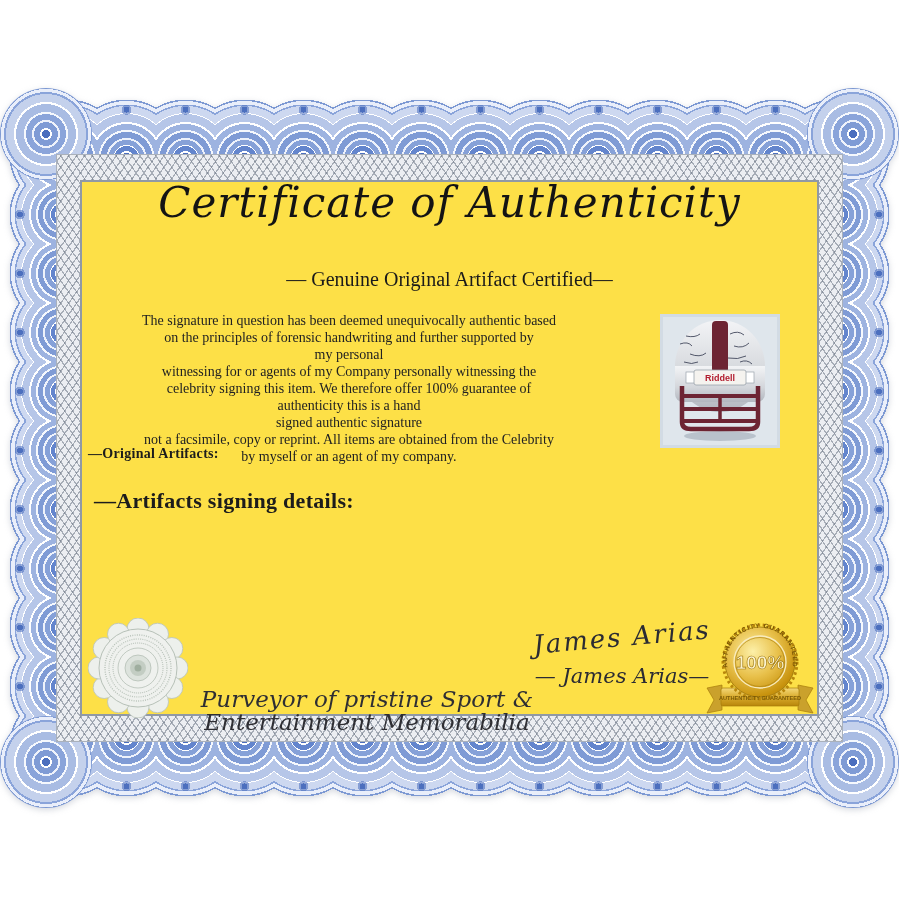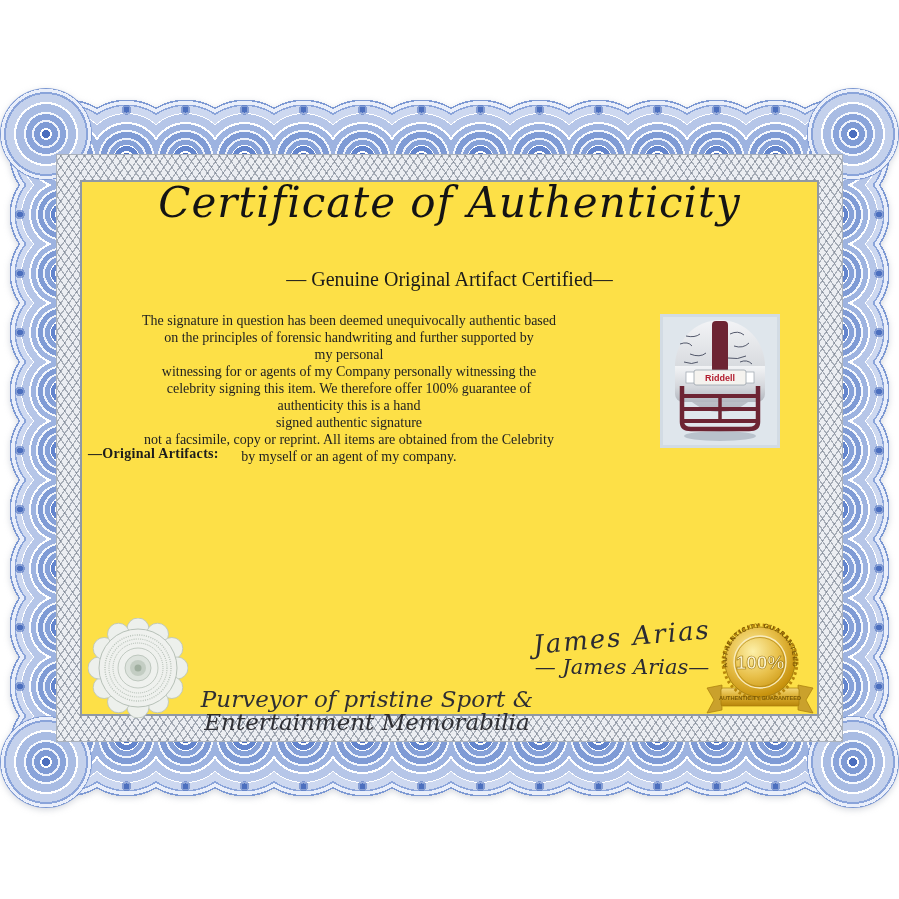--- a/index.html
+++ b/index.html
@@ -61,21 +61,21 @@
   .embossed-seal{position:absolute;left:6px;top:436px;width:100px;height:100px;}
 
   .company-block{position:absolute;left:45px;top:478px;width:480px;text-align:center;
     font-family:"DejaVu Serif",serif;font-style:italic;color:#2e2e33;}
   .company-name{font-size:21px;line-height:24px;}
   .company-tagline{font-size:23px;line-height:23px;margin-top:28px;}
 
   .sign-block{position:absolute;left:425px;top:440px;width:230px;text-align:center;
     font-family:"DejaVu Serif",serif;font-style:italic;color:#2b2b33;}
   .signature-script{font-size:26px;letter-spacing:2px;transform:rotate(-5deg);display:inline-block;}
-  .signer-name{font-size:21px;margin-top:3px;}
+  .signer-name{font-size:21px;margin-top:12px;}
 
   .gold-seal{position:absolute;left:622px;top:438px;width:112px;height:98px;}
 </style>
 </head>
 <body>
 
 <div class="page">
   <div class="certificate">
 
     <div class="lace lace-top"></div>
@@ -125,20 +125,21 @@
           <rect x="85" y="58" width="9" height="11" fill="#ffffff" stroke="#9aa3ac" stroke-width="0.7"></rect>
           <rect x="34" y="56" width="52" height="15" rx="2" fill="#f5f3ef" stroke="#9aa3ac" stroke-width="0.8"></rect>
           <text x="60" y="67" text-anchor="middle" font-family="Liberation Sans, sans-serif" font-size="9" font-weight="bold" fill="#b21e2f">Riddell</text>
           <path d="M22,72 v36 q0,7 9,7 h58 q9,0 9,-7 v-36" stroke="#6d2433" stroke-width="4.5" fill="none"></path>
           <path d="M22,82 h76 M22,95 h76 M22,107 h76" stroke="#6d2433" stroke-width="4" fill="none"></path>
           <path d="M60,82 v25" stroke="#6d2433" stroke-width="3.5" fill="none"></path>
         </svg>
       </div>
 
       <div class="heading-1">—Original Artifacts:</div>
+      <div class="heading-2">—Artifacts signing details:</div>
 
       <div class="embossed-seal">
         <svg width="100" height="100" viewBox="0 0 100 100">
           <g fill="#edf0ec" stroke="#b7c1b8" stroke-width="0.8">
             <circle cx="50" cy="11" r="11"></circle>
               <circle cx="69.5" cy="16.2" r="11"></circle>
               <circle cx="83.8" cy="30.5" r="11"></circle>
             <circle cx="89" cy="50" r="11"></circle>
               <circle cx="83.8" cy="69.5" r="11"></circle>
               <circle cx="69.5" cy="83.8" r="11"></circle>

